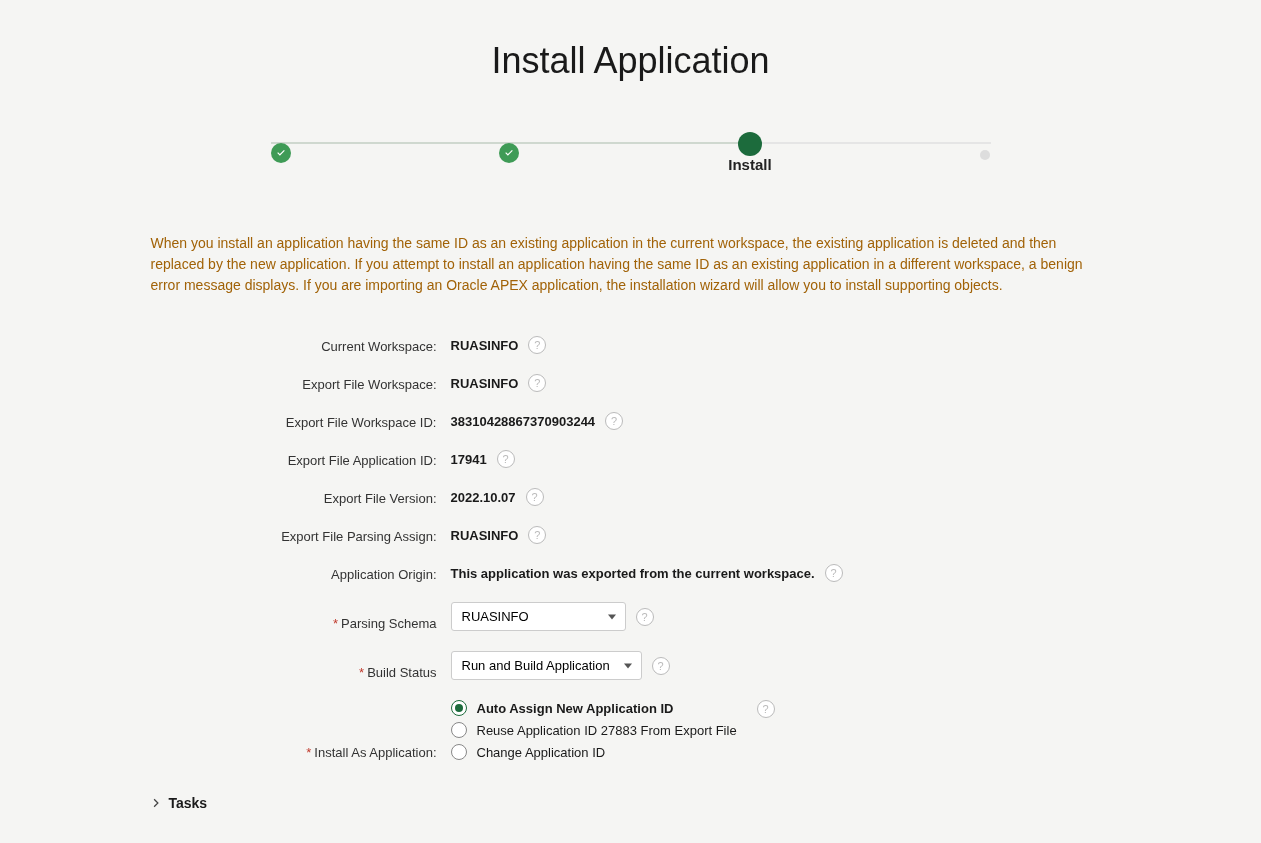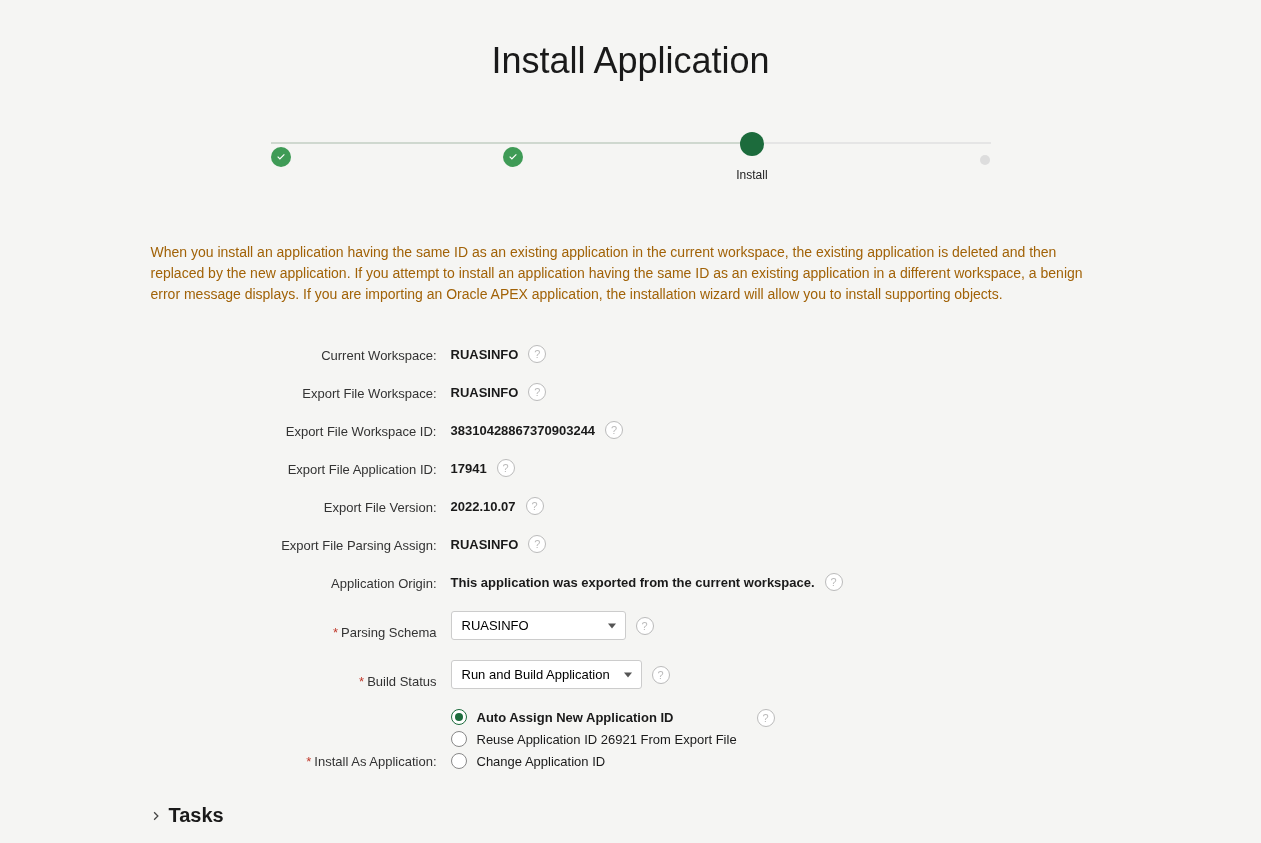--- a/index.html
+++ b/index.html
@@ -53,23 +53,22 @@
   .step-circle.done { background:#3f9b56; }
   .step-circle.current {
     background:#1c6b3c;
     width:24px; height:24px;
   }
   .step-circle.pending {
     background:#ddd; width:10px; height:10px; margin-top:5px;
   }
   .step-circle svg { width:12px; height:12px; fill:#fff; }
   .step-label {
-    margin-top: 12px;
-    font-size: 12px;
-    font-weight: 400;
+    font-size: 15px;
+    font-weight: 700;
     color: #222;
   }
   .intro {
     font-size: 14px;
     line-height: 1.5;
     color: #a16207;
     margin-bottom: 30px;
   }
   
   .form { font-size:14px; }
@@ -138,21 +137,21 @@
     width:8px; height:8px; background:#1c6b3c; border-radius:50%;
     transform:translate(-50%,-50%);
   }
   .radio-label { font-size:13px; }
   
   .tasks {
     display:flex; align-items:center; gap:8px;
     margin-top:25px; cursor:pointer;
   }
   .tasks-chevron { font-size:14px; color:#444; }
-  .tasks-label { font-weight:700; font-size:20px; }
+  .tasks-label { font-weight:700; font-size:14px; }
 </style>
 </head>
 <body>
 
 <div class="container">
   <h1 class="page-title">Install Application</h1>
 
   <div class="progress">
     <div class="progress-line">
       <div class="seg seg-done"></div>
@@ -269,21 +268,21 @@
     <div class="row">
       <div class="label-col"><span class="req">*</span><span>Install As Application:</span></div>
       <div class="value-col" style="align-items:flex-start;">
         <div class="radio-group">
           <div class="radio-row">
             <span class="radio selected"></span>
             <span class="radio-label value-bold">Auto Assign New Application ID</span>
           </div>
           <div class="radio-row">
             <span class="radio"></span>
-            <span class="radio-label">Reuse Application ID 26921 From Export File</span>
+            <span class="radio-label">Reuse Application ID 27883 From Export File</span>
           </div>
           <div class="radio-row">
             <span class="radio"></span>
             <span class="radio-label">Change Application ID</span>
           </div>
         </div>
         <span class="help-icon" style="margin-left:auto; margin-left:10px;">?</span>
       </div>
     </div>
 

